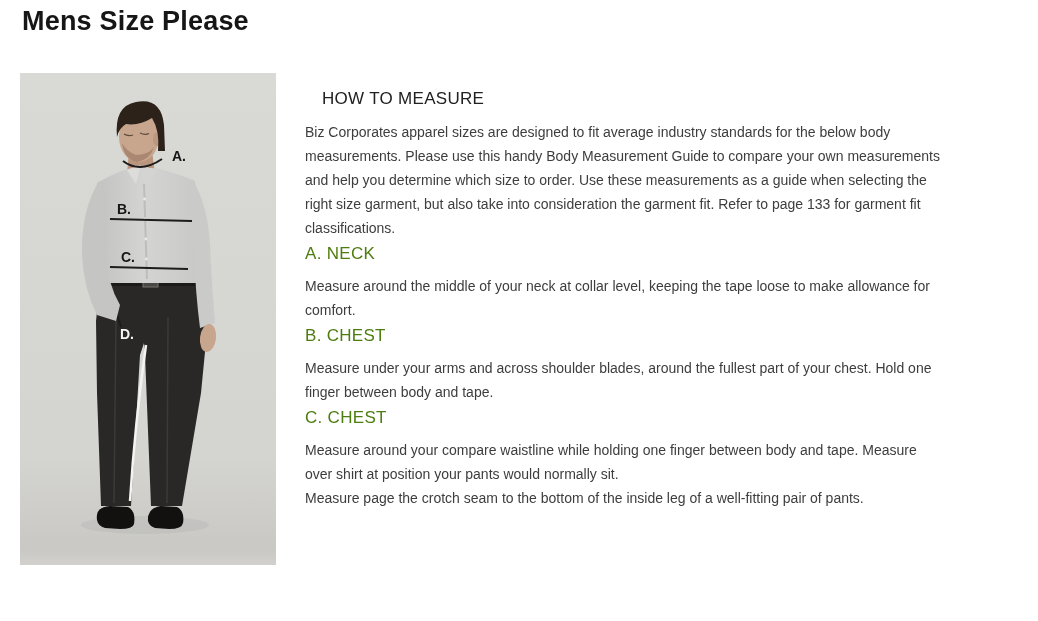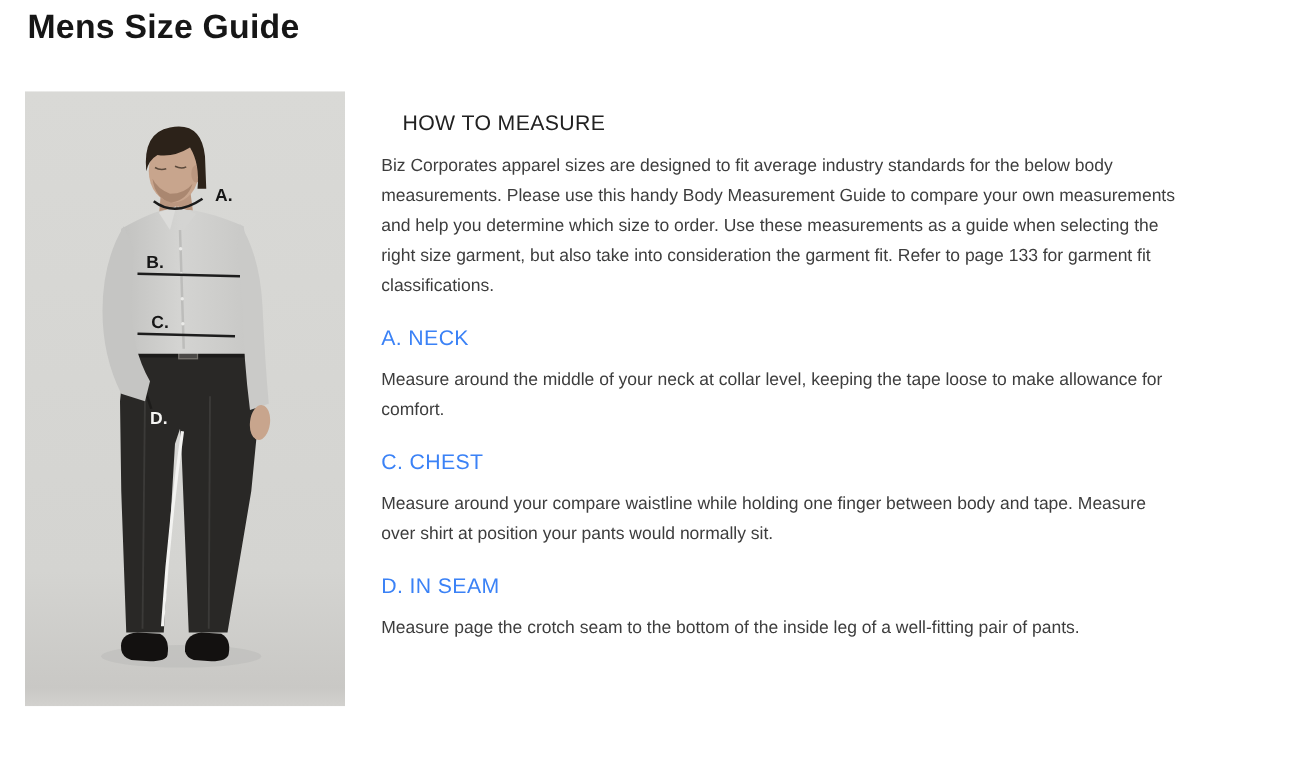--- a/index.html
+++ b/index.html
@@ -47,38 +47,38 @@
     color: #212121;
     letter-spacing: 0.3px;
   }
   .body-text {
     margin: 0;
     font-size: 14px;
     line-height: 24px;
     color: #3d3d3d;
   }
   .measure-section h3 {
-    margin: 21px 0 10px;
+    margin: 4px 0 10px;
     font-size: 17px;
     font-weight: 400;
-    color: #3b82f6;
+    color: #4d7c0f;
     letter-spacing: 0.3px;
   }
   .fig-label {
     font-family: "Liberation Sans", sans-serif;
     font-size: 14px;
     font-weight: 700;
   }
 </style>
 </head>
 <body>
 
 <div class="page">
 
-  <h1 class="page-title">Mens Size Guide</h1>
+  <h1 class="page-title">Mens Size Please</h1>
 
   <div class="content">
 
     <div class="photo">
       <svg width="256" height="492" viewBox="0 0 256 492" role="img">
         <defs>
           <linearGradient id="bgGrad" x1="0" y1="0" x2="0" y2="1">
             <stop offset="0" stop-color="#d9d9d6"></stop>
             <stop offset="0.78" stop-color="#d4d4d1"></stop>
             <stop offset="0.97" stop-color="#c9c8c5"></stop>
@@ -147,26 +147,29 @@
     <div class="text-col">
 
       <h2 class="howto-heading">HOW TO MEASURE</h2>
       <p class="body-text">Biz Corporates apparel sizes are designed to fit average industry standards for the below body measurements. Please use this handy Body Measurement Guide to compare your own measurements and help you determine which size to order. Use these measurements as a guide when selecting the right size garment, but also take into consideration the garment fit. Refer to page 133 for garment fit classifications.</p>
 
       <section class="measure-section">
         <h3>A. NECK</h3>
         <p class="body-text">Measure around the middle of your neck at collar level, keeping the tape loose to make allowance for comfort.</p>
       </section>
 
+      <section class="measure-section">
+        <h3>B. CHEST</h3>
+        <p class="body-text">Measure under your arms and across shoulder blades, around the fullest part of your chest. Hold one finger between body and tape.</p>
+      </section>
 
       <section class="measure-section">
         <h3>C. CHEST</h3>
         <p class="body-text">Measure around your compare waistline while holding one finger between body and tape. Measure over shirt at position your pants would normally sit.</p>
       </section>
 
       <section class="measure-section">
-        <h3>D. IN SEAM</h3>
         <p class="body-text">Measure page the crotch seam to the bottom of the inside leg of a well-fitting pair of pants.</p>
       </section>
 
     </div>
   </div>
 </div>
 
 </body></html>

